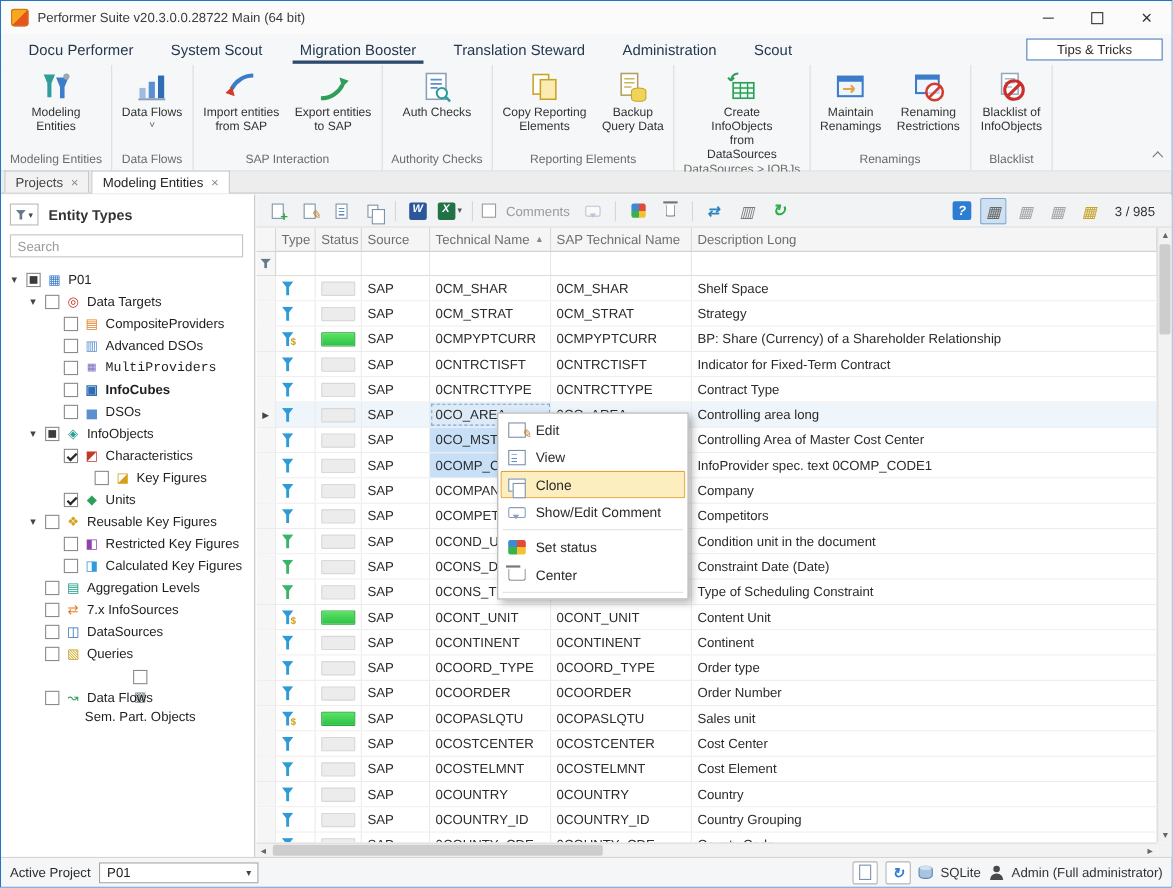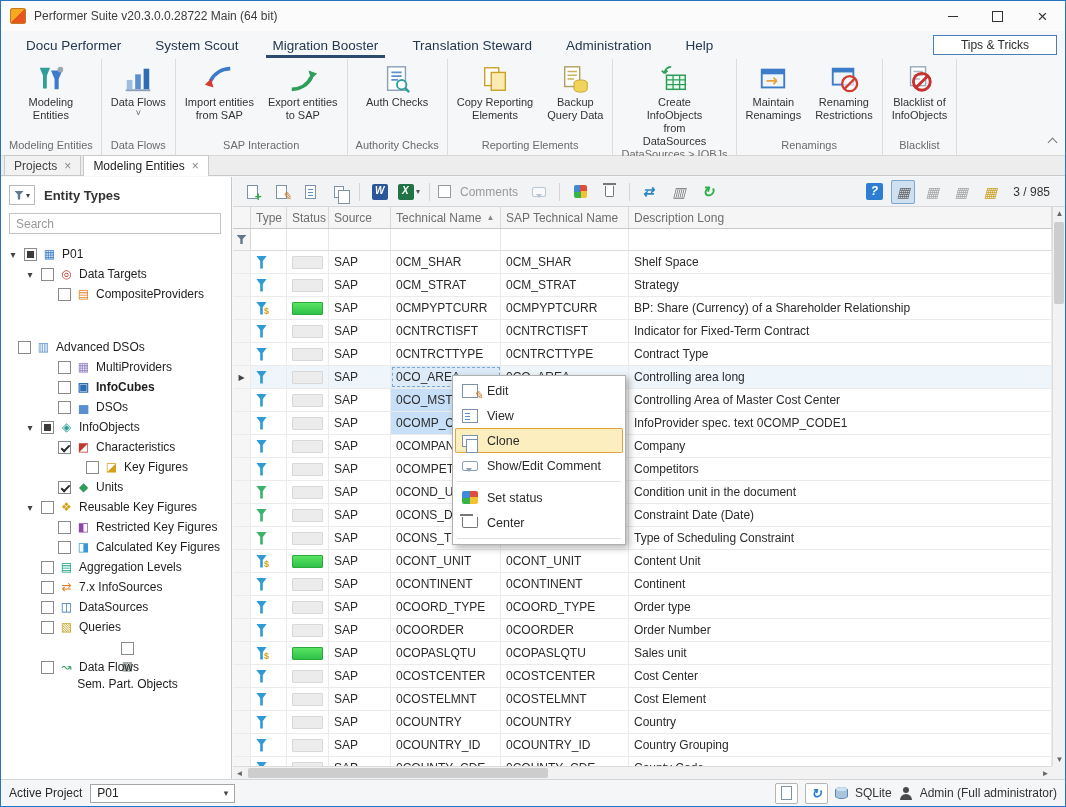--- a/index.html
+++ b/index.html
@@ -245,21 +245,21 @@
       <div class="win-btn close"></div>
     </div>
   </div>
 
   <div class="menubar" id="menu-items">
       <div class="menu-item">Docu Performer</div>
       <div class="menu-item">System Scout</div>
       <div class="menu-item active">Migration Booster</div>
       <div class="menu-item">Translation Steward</div>
       <div class="menu-item">Administration</div>
-      <div class="menu-item">Help</div>
+      <div class="menu-item">Scout</div>
     </div>
   <button class="tips">Tips &amp; Tricks</button>
 
   <div class="ribbon" id="ribbon-groups">
       <div class="rgroup">
         <div class="rbuttons">
           <div class="rbtn">
             <svg class="ricon">
               <use href="#modeling-entities-icon"></use>
             </svg>
@@ -408,27 +408,27 @@
           <span class="tcheck unchecked"></span>
           <span class="ti ti-data-targets-icon"></span>
           <span class="tlabel">Data Targets</span>
         </div>
         <div class="tnode" style="padding-left: 40px;">
           <span class="texp"></span>
           <span class="tcheck unchecked"></span>
           <span class="ti ti-compositeproviders-icon"></span>
           <span class="tlabel">CompositeProviders</span>
         </div>
-        <div class="tnode" style=" margin-top: 33px;">
+        <div class="tnode" style="padding-left: 40px;">
           <span class="texp"></span>
           <span class="tcheck unchecked"></span>
           <span class="ti ti-advanced-dsos-icon"></span>
           <span class="tlabel">Advanced DSOs</span>
         </div>
-        <div class="tnode" style="padding-left: 40px;">
+        <div class="tnode" style="padding-left: 40px; font-family: Liberation Mono, monospace;">
           <span class="texp"></span>
           <span class="tcheck unchecked"></span>
           <span class="ti ti-multiproviders-icon"></span>
           <span class="tlabel">MultiProviders</span>
         </div>
         <div class="tnode" style="padding-left: 40px; font-weight: bold;">
           <span class="texp"></span>
           <span class="tcheck unchecked"></span>
           <span class="ti ti-infocubes-icon"></span>
           <span class="tlabel">InfoCubes</span>

